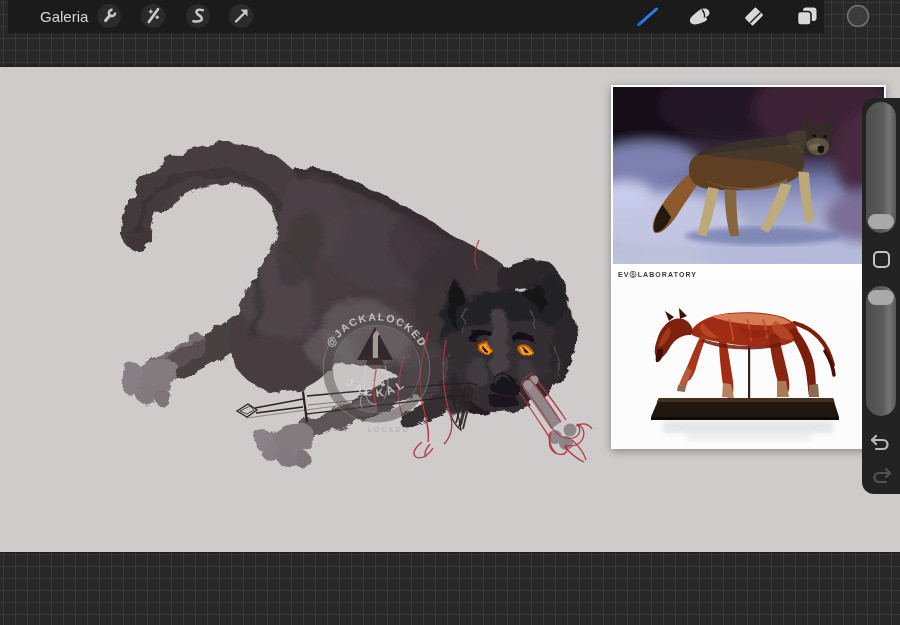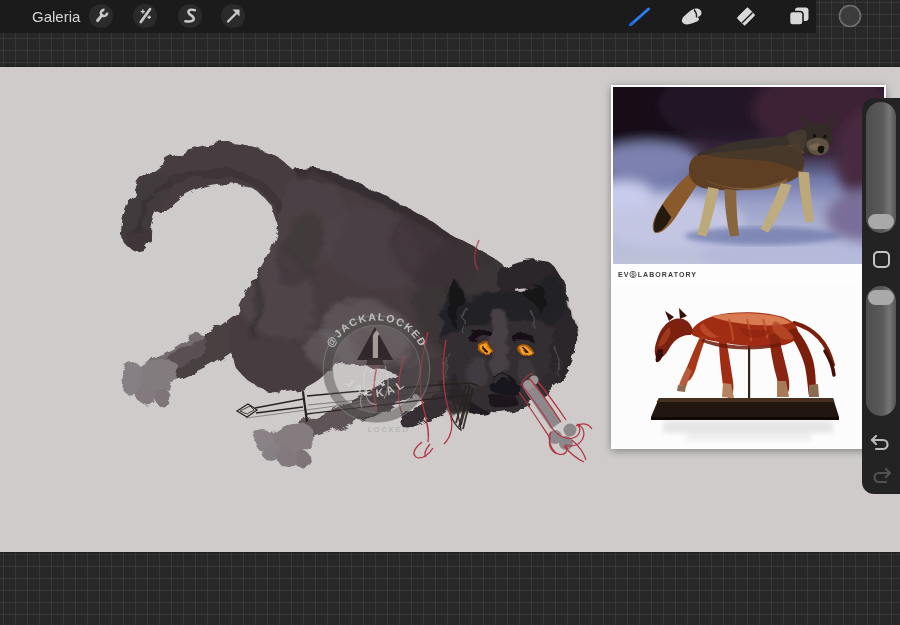--- a/index.html
+++ b/index.html
@@ -1,20 +1,20 @@
 <!DOCTYPE html>
 <html><head>
 <meta charset="utf-8">
 <style>
 html,body{margin:0;padding:0;background:#282828;}
 #stage{position:relative;width:900px;height:625px;overflow:hidden;font-family:"Liberation Sans",sans-serif;background-color:#282828;
 background-image:linear-gradient(rgba(95,95,95,.28) 1px,transparent 1px),linear-gradient(90deg,rgba(95,95,95,.28) 1px,transparent 1px);
 background-size:12px 12px;background-position:3px 2px;}
 #canvas{position:absolute;left:0;top:67px;width:900px;height:485px;background:#cecbca;box-shadow:0 0 4px rgba(0,0,0,.5);}
-#topbar{position:absolute;left:0;top:0;width:816px;height:33px;background:#1b1b1b;z-index:30;}
+#topbar{position:absolute;left:8px;top:0;width:816px;height:33px;background:#1b1b1b;z-index:30;}
 #galeria{position:absolute;left:32px;top:0;height:33px;line-height:33px;font-size:15px;color:#d6d6d6;}
 .cbtn{position:absolute;top:4px;width:24px;height:24px;border-radius:50%;background:#2b2b2b;}
 #refpanel{position:absolute;left:611px;top:85px;width:275px;height:364px;background:#fdfdfd;box-shadow:0 2px 8px rgba(0,0,0,.35);z-index:10;}
 #evtext{position:absolute;left:7px;top:185px;font-size:7px;letter-spacing:1.1px;color:#3a3a3a;font-weight:bold;}
 #sidebar{position:absolute;left:862px;top:98px;width:38px;height:396px;background:#232323;border-radius:12px 0 0 12px;z-index:20;}
 .track{position:absolute;left:4px;width:30px;border-radius:15px;background:linear-gradient(90deg,#4e4e4e,#5a5a5a 55%,#757575 78%,#555555);}
 .handle{position:absolute;left:6px;width:26px;height:15px;border-radius:8px;background:#a9a9a9;}
 #sqbtn{position:absolute;left:11px;top:153px;width:13px;height:13px;border:2px solid #c6c6c6;border-radius:5px;}
 #paintsvg{position:absolute;left:0;top:0;z-index:5;}
 </style>

